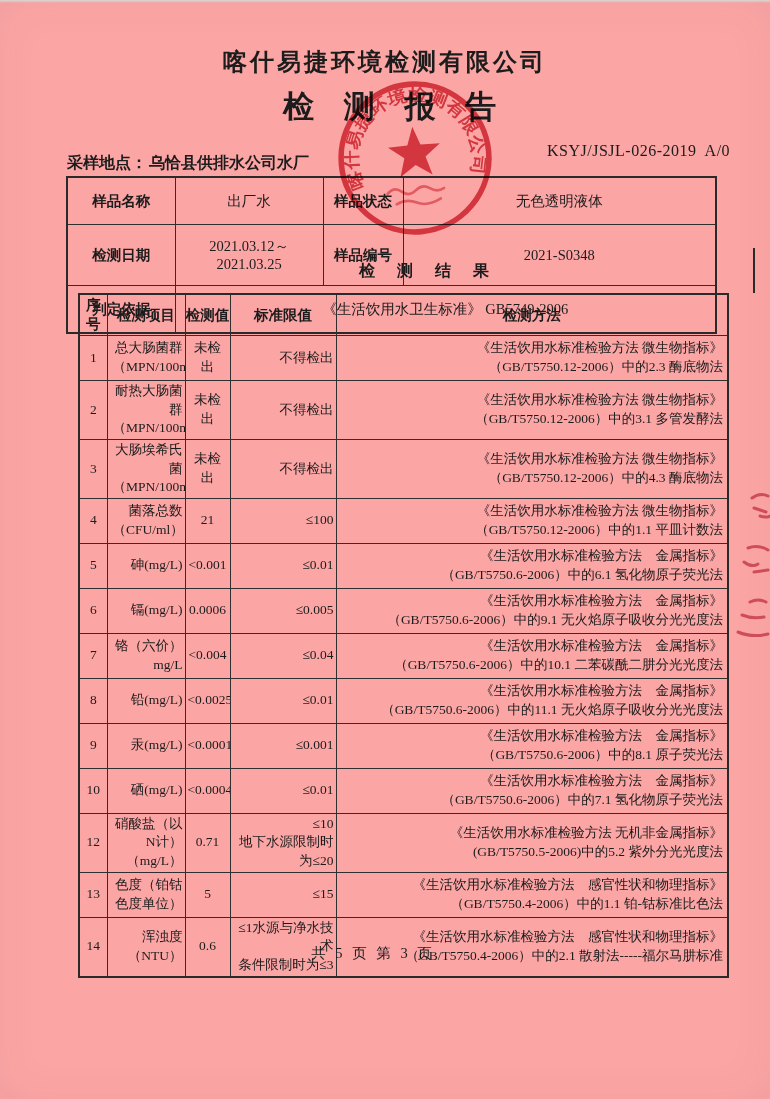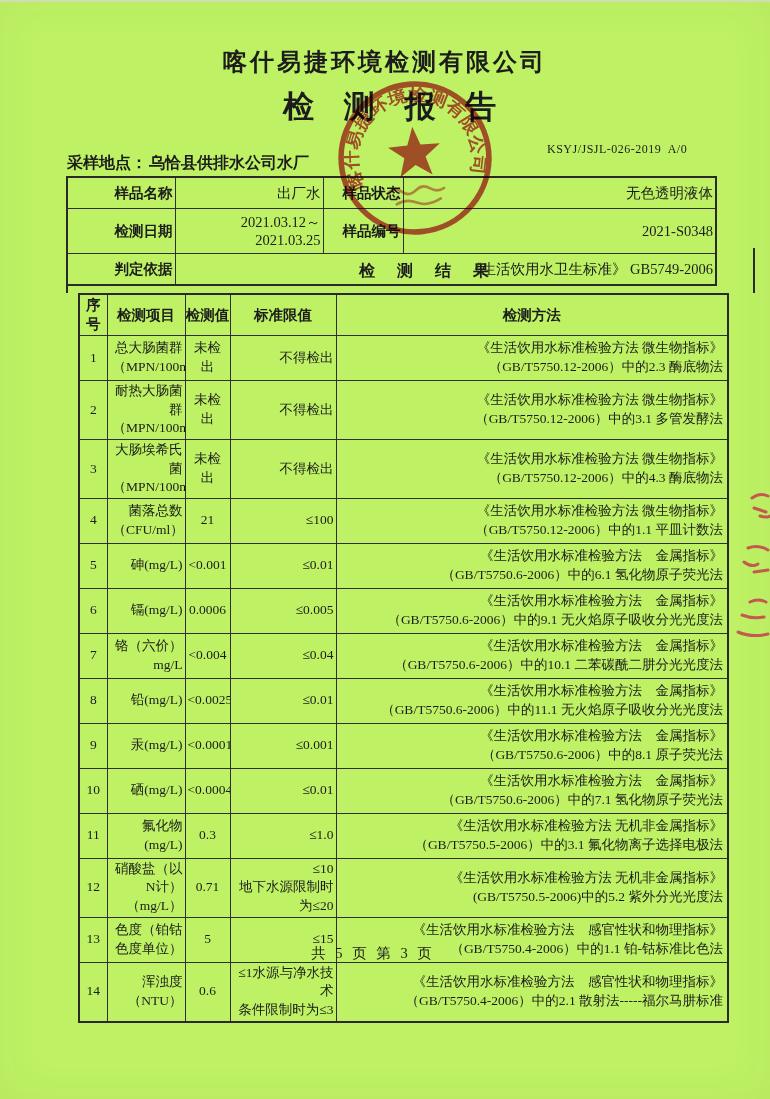--- a/index.html
+++ b/index.html
@@ -1,34 +1,34 @@
 <!DOCTYPE html>
 <html><head>
 <meta charset="utf-8">
 <style>
   html,body{margin:0;padding:0;background:#e9e9e7;}
   .page{
-    position:relative;width:770px;height:1099px;background:#bef264;
+    position:relative;width:770px;height:1099px;background:#fca5a5;
     font-family:"Liberation Serif","DejaVu Serif",serif;color:#1c1c1c;
     overflow:hidden;box-shadow:inset 0 0 45px rgba(60,60,55,.05);
   }
   .page::before{content:"";position:absolute;left:0;top:0;width:100%;height:3px;
     background:linear-gradient(#d8d8d4,transparent);}
   .company{position:absolute;top:46px;left:0;width:770px;text-align:center;
     font-size:24px;font-weight:bold;letter-spacing:3px;}
   .title{position:absolute;top:86px;left:10px;width:770px;text-align:center;
     font-size:31px;font-weight:bold;letter-spacing:11px;}
-  .docnum{position:absolute;left:547px;top:142px;font-size:12px;white-space:pre;
+  .docnum{position:absolute;left:547px;top:142px;font-size:16px;white-space:pre;
     letter-spacing:.5px;font-family:Liberation Serif, serif;}
   .sampling{position:absolute;left:67px;top:153px;font-size:16px;font-weight:bold;}
   .sampling .s-value{margin-left:2px;}
   table{border-collapse:collapse;table-layout:fixed;}
   .info-table{position:absolute;left:66px;top:176px;width:649px;}
-  .info-table td{border:1.6px solid #2f2f2f;height:22px;text-align:right;
-    font-size:14.5px;padding:4px 2px;overflow:hidden;margin-top:11px;}
+  .info-table td{border:1.6px solid #2f2f2f;height:22px;text-align:center;
+    font-size:14.5px;padding:12px 2px;overflow:hidden;margin-top:11px;}
   .info-table{border:2.2px solid #2a2a2a;}
   .info-table .lbl{font-weight:bold;}
   .section-box{position:absolute;left:66px;top:248px;width:649px;height:45px;
     border:2.2px solid #2a2a2a;border-top:none;border-bottom:none;
     line-height:45px;text-align:center;font-size:16px;font-weight:bold;letter-spacing:9px;padding-left:36px;}
   .results{position:absolute;left:78px;top:293px;width:649px;border:2.2px solid #2a2a2a;}
   .results th{border:1.5px solid #2f2f2f;height:40px;font-size:14.5px;font-weight:bold;
     text-align:center;padding:0;}
   .results td{border:1.5px solid #2f2f2f;height:42px;font-size:13.5px;
     white-space:pre-line;line-height:1.38;padding:1px 2px;overflow:hidden;}
@@ -183,28 +183,20 @@
         </tr>
         <tr>
           <td class="c-no">10</td>
           <td class="c-item">硒(mg/L)</td>
           <td class="c-value">&lt;0.0004</td>
           <td class="c-limit">≤0.01</td>
           <td class="c-method">《生活饮用水标准检验方法　金属指标》
 （GB/T5750.6-2006）中的7.1 氢化物原子荧光法</td>
         </tr>
         <tr>
-          <td class="c-no">11</td>
-          <td class="c-item">氟化物(mg/L)</td>
-          <td class="c-value">0.3</td>
-          <td class="c-limit">≤1.0</td>
-          <td class="c-method">《生活饮用水标准检验方法 无机非金属指标》
-（GB/T5750.5-2006）中的3.1 氟化物离子选择电极法</td>
-        </tr>
-        <tr>
           <td class="c-no">12</td>
           <td class="c-item">硝酸盐（以N计）
 （mg/L）</td>
           <td class="c-value">0.71</td>
           <td class="c-limit">≤10
 地下水源限制时为≤20</td>
           <td class="c-method">《生活饮用水标准检验方法 无机非金属指标》
 (GB/T5750.5-2006)中的5.2 紫外分光光度法</td>
         </tr>
         <tr>

